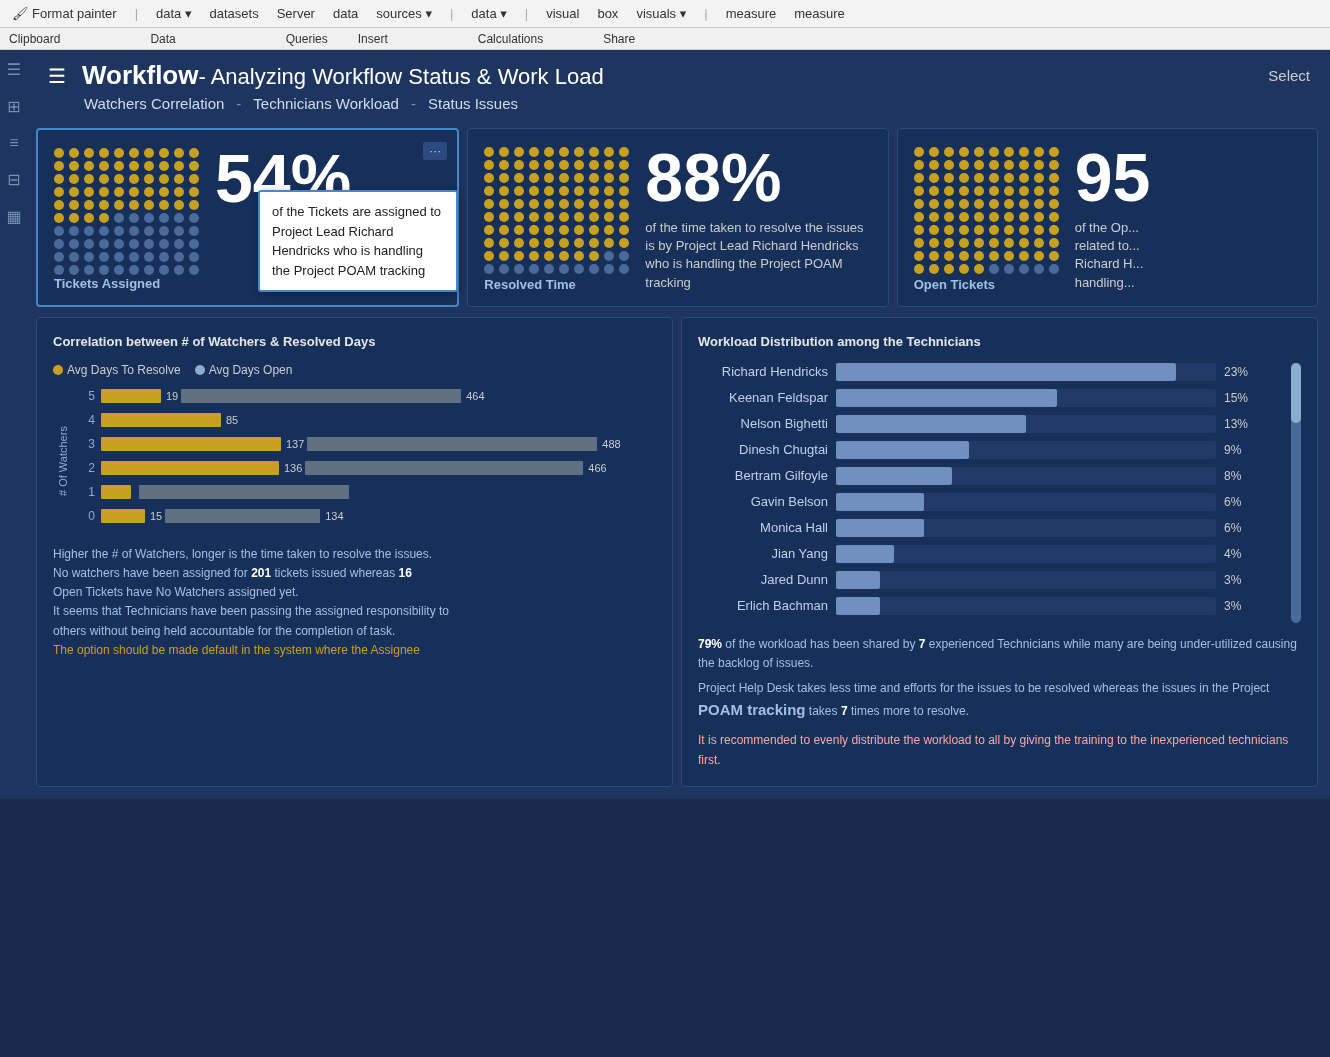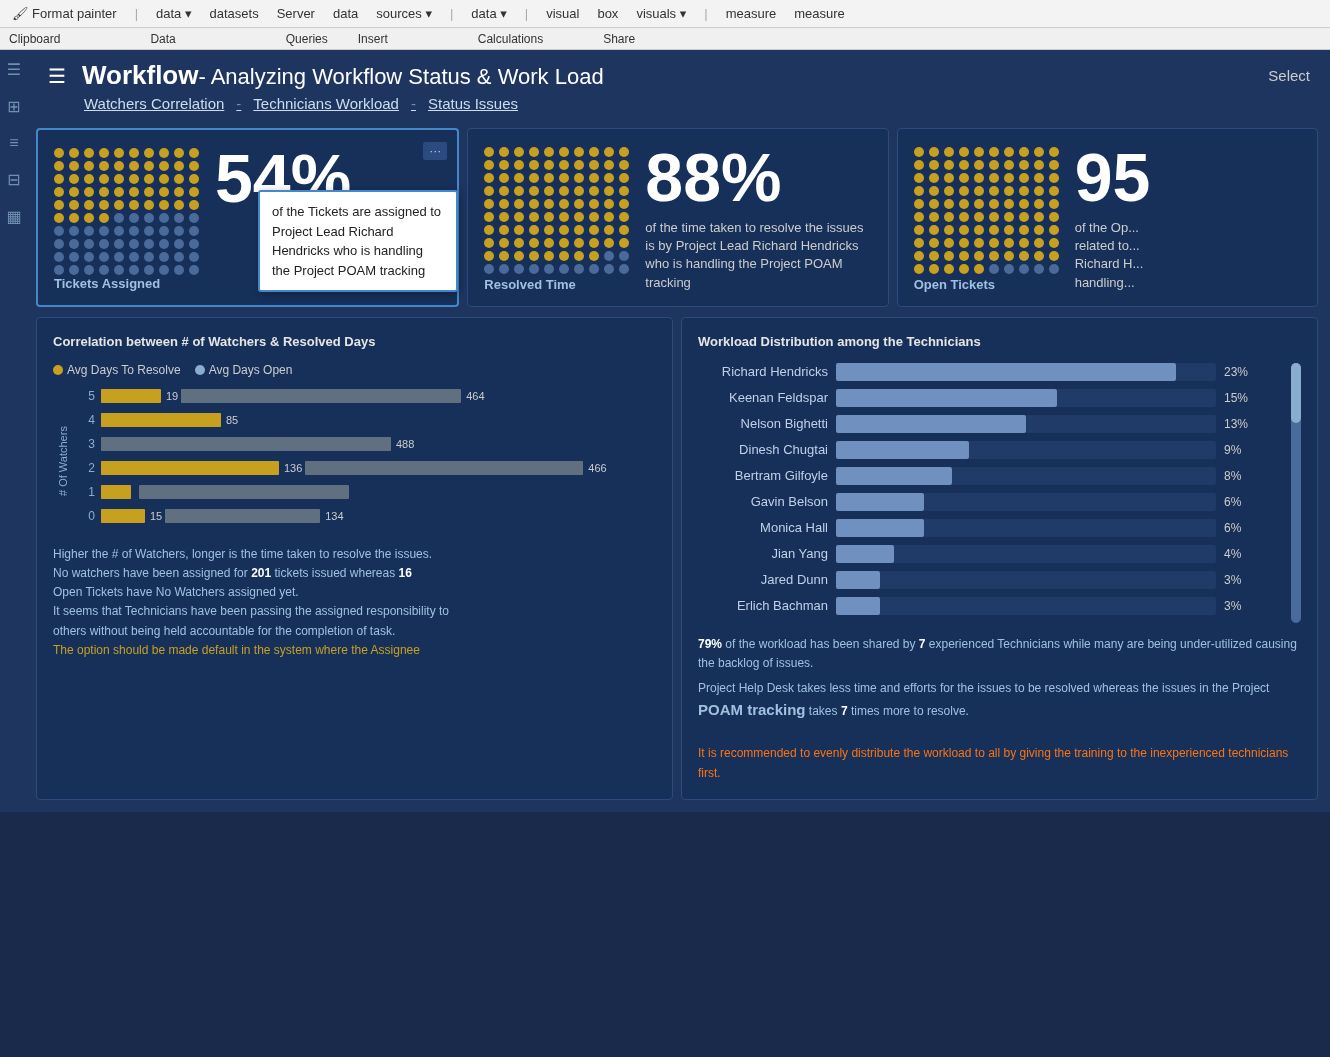--- a/index.html
+++ b/index.html
@@ -65,21 +65,20 @@
       cursor: pointer;
     }
     .nav-tabs {
       display: flex;
       align-items: center;
       gap: 12px;
       margin-top: 4px;
       padding-left: 36px;
       font-size: 15px;
       color: #cde;
-      text-decoration: underline;
     }
     .nav-tabs span.separator { color: #7090b0; }
     .nav-tabs span.tab { cursor: pointer; }
 
     
     .layout-wrapper {
       display: flex;
     }
     .sidebar-icons {
       background: #1e3560;
@@ -783,20 +782,24 @@
                       <div class="bar-line">
                         <div class="bar-gold" style="width: 120px;"></div>
                         <div class="bar-val">85</div>
                       </div>
                     </div>
                   </div>
                   <div class="bar-row">
                     <div class="bar-y-label">3</div>
                     <div class="bars-container">
                       <div class="bar-line">
+                        <div class="bar-gold" style="width: 180px;"></div>
+                        <div class="bar-val">137</div>
+                      </div>
+                      <div class="bar-line">
                         <div class="bar-gray" style="width: 290px;"></div>
                         <div class="bar-val">488</div>
                       </div>
                     </div>
                   </div>
                   <div class="bar-row">
                     <div class="bar-y-label">2</div>
                     <div class="bars-container">
                       <div class="bar-line">
                         <div class="bar-gold" style="width: 178px;"></div>
@@ -925,21 +928,21 @@
                 </div>
               </div>
             <div class="scrollbar-right">
               <div class="scrollbar-thumb"></div>
             </div>
           </div>
 
           <div class="right-footer">
             <div><strong>79%</strong> of the workload has been shared by <strong>7</strong> experienced Technicians while many are being under-utilized causing the backlog of issues.</div>
             <div style="margin-top:6px;">Project Help Desk takes less time and efforts for the issues to be resolved whereas the issues in the Project <span style="font-weight:900;font-size:15px;">POAM tracking</span> takes <strong>7</strong> times more to resolve.</div>
-            <div style="margin-top:22px;color:#f97316;">It is recommended to evenly distribute the workload to all by giving the training to the inexperienced technicians first.</div>
+            <div style="margin-top:9px;color:#fca5a5;">It is recommended to evenly distribute the workload to all by giving the training to the inexperienced technicians first.</div>
           </div>
         </div>
 
       </div>
 
     </div>
   </div>
 </div>
 
 </body></html>

